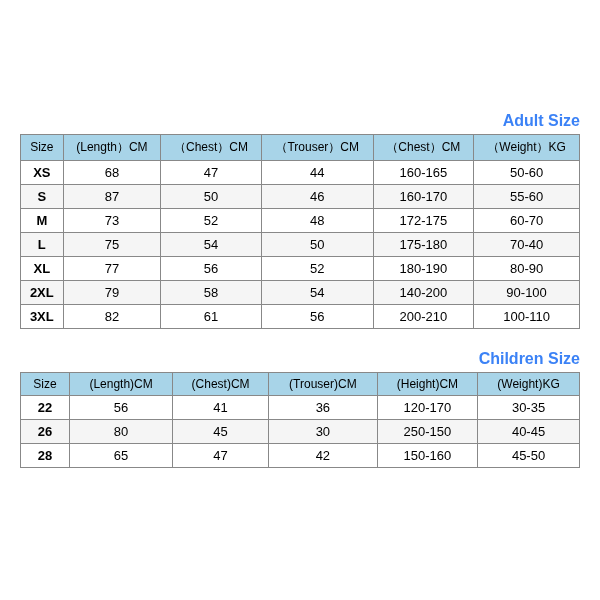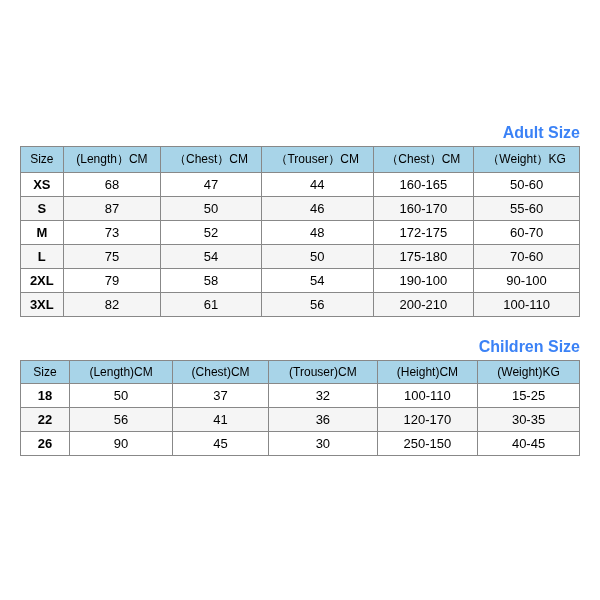--- a/index.html
+++ b/index.html
@@ -97,28 +97,36 @@
             <td>48</td>
             <td>172-175</td>
             <td>60-70</td>
           </tr>
           <tr>
             <td>L</td>
             <td>75</td>
             <td>54</td>
             <td>50</td>
             <td>175-180</td>
-            <td>70-60</td>
+            <td>70-40</td>
+          </tr>
+          <tr>
+            <td>XL</td>
+            <td>77</td>
+            <td>56</td>
+            <td>52</td>
+            <td>180-190</td>
+            <td>80-90</td>
           </tr>
           <tr>
             <td>2XL</td>
             <td>79</td>
             <td>58</td>
             <td>54</td>
-            <td>190-100</td>
+            <td>140-200</td>
             <td>90-100</td>
           </tr>
           <tr>
             <td>3XL</td>
             <td>82</td>
             <td>61</td>
             <td>56</td>
             <td>200-210</td>
             <td>100-110</td>
           </tr>
@@ -134,39 +142,39 @@
         <th>Size</th>
             <th>(Length)CM</th>
             <th>(Chest)CM</th>
             <th>(Trouser)CM</th>
             <th>(Height)CM</th>
             <th>(Weight)KG</th>
           </tr>
       </thead>
       <tbody id="children-tbody">
           <tr>
-            <td>18</td>
-            <td>50</td>
-            <td>37</td>
-            <td>32</td>
-            <td>100-110</td>
-            <td>15-25</td>
-          </tr>
-          <tr>
             <td>22</td>
             <td>56</td>
             <td>41</td>
             <td>36</td>
             <td>120-170</td>
             <td>30-35</td>
           </tr>
           <tr>
             <td>26</td>
-            <td>90</td>
+            <td>80</td>
             <td>45</td>
             <td>30</td>
             <td>250-150</td>
             <td>40-45</td>
+          </tr>
+          <tr>
+            <td>28</td>
+            <td>65</td>
+            <td>47</td>
+            <td>42</td>
+            <td>150-160</td>
+            <td>45-50</td>
           </tr>
         </tbody>
     </table>
   </div>
 </div>
 
 </body></html>

